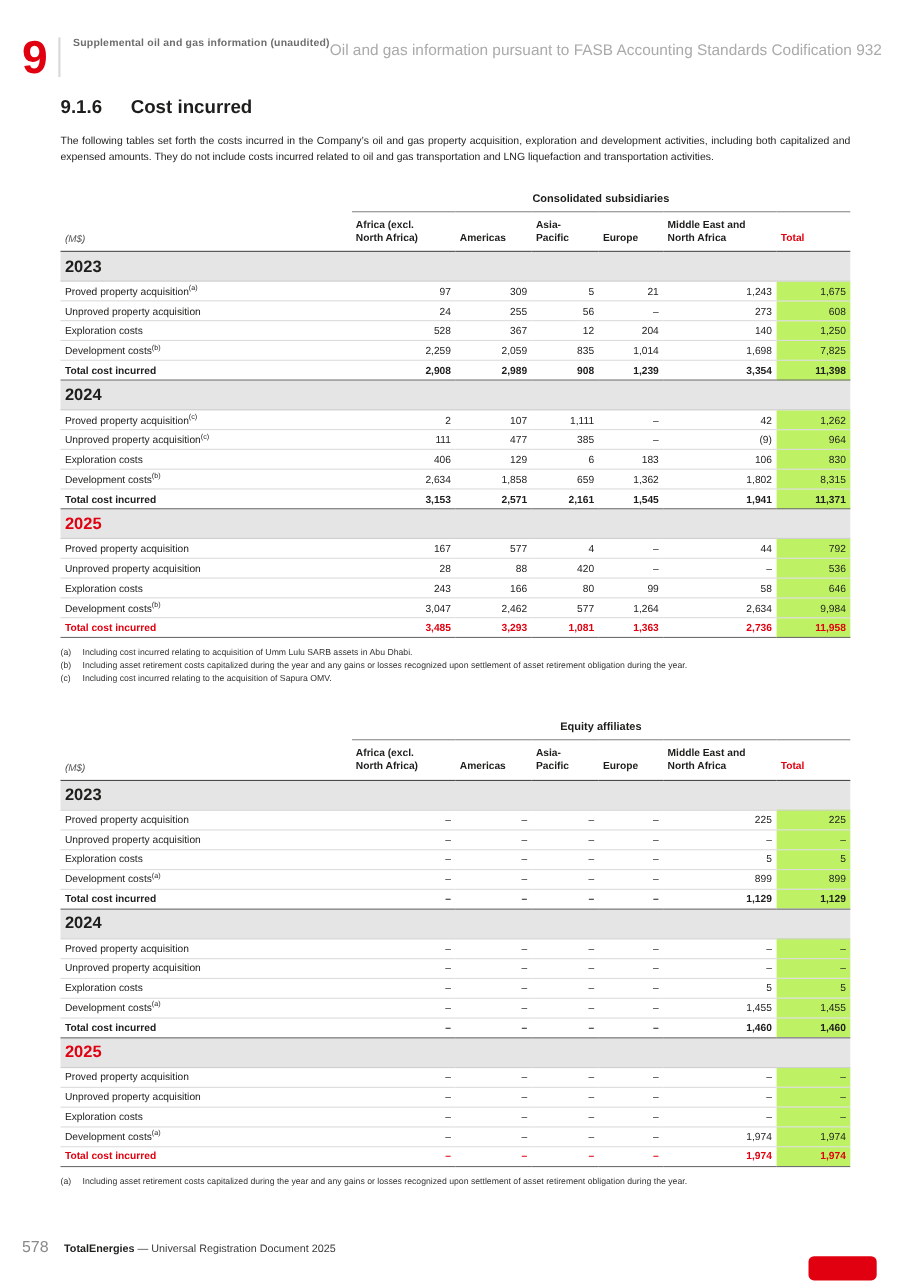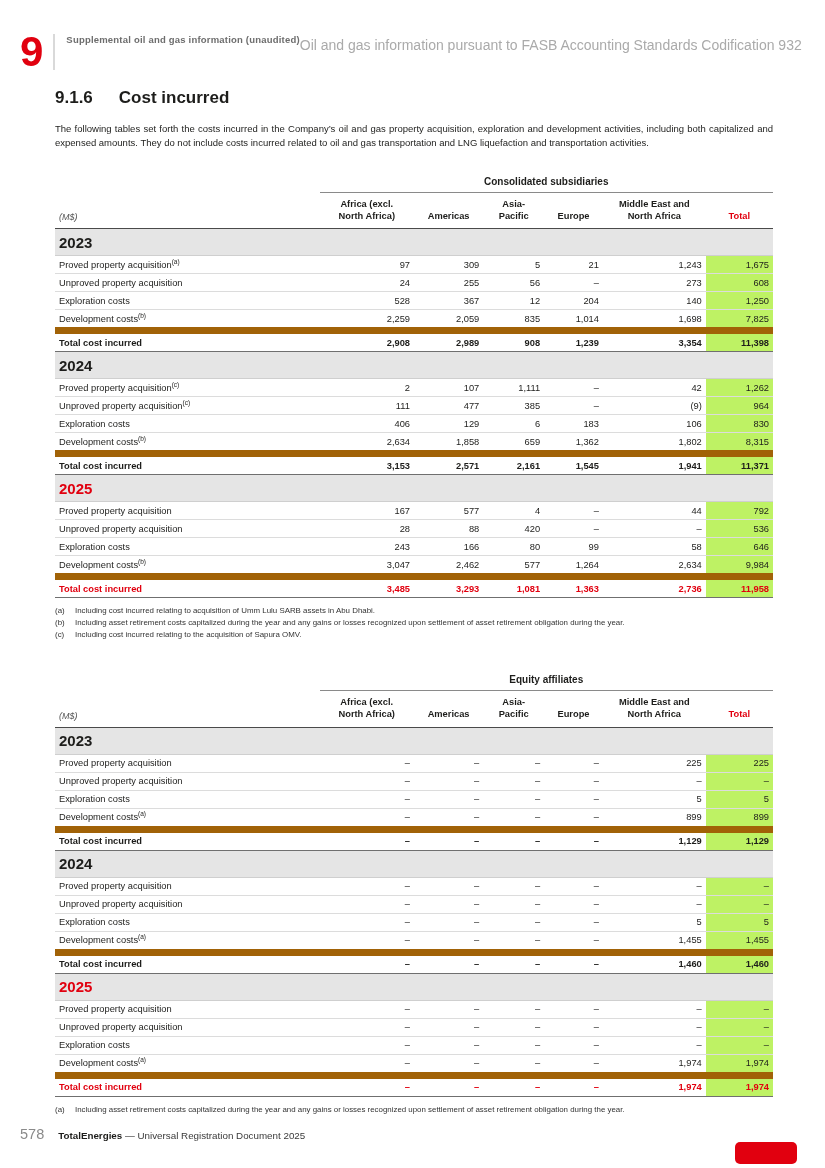--- a/index.html
+++ b/index.html
@@ -37,42 +37,42 @@
   col.col-total    { width: 64px; }
 
   td, th { padding: 3.5px 4px; vertical-align: bottom; }
 
   .pre-spanner { border: none; }
   .spanner {
     text-align: center; font-weight: bold; font-size: 10px;
     border-bottom: 1px solid #8a8a8a; padding-bottom: 5px;
   }
   .cols-row th {
-    font-weight: bold; text-align: center; white-space: pre-line;
+    font-weight: bold; text-align: left; white-space: pre-line;
     line-height: 1.25; padding-top: 6px; padding-bottom: 6px;
     border-bottom: 1.5px solid #4a4a4a;
   }
   .cols-row th.total-head { color: #e1000f; }
   .cols-row .unit {
     font-style: italic; color: #555; font-size: 9px; text-align: left;
     border-bottom: 1.5px solid #4a4a4a; padding-bottom: 6px;
   }
 
   .year-row td {
     background: #e5e5e5; font-weight: bold; font-size: 15px;
     padding: 4.5px 4px; border-bottom: 1px solid #cfcfcf; text-align: left; vertical-align: middle;
   }
   .year-row.red td { color: #e1000f; }
 
   .data-row td { border-bottom: 1px solid #dcdcdc; }
   .data-row .label { text-align: left; }
   .num { text-align: right; }
   .total-col { background: #bef264; }
 
-  .total-row td { font-weight: bold; border-top: 7px solid #a16207; border-bottom: 1px solid #6f6f6f; }
+  .total-row td { font-weight: bold; border-top: 1px solid #a16207; border-bottom: 1px solid #6f6f6f; }
   .red-row td { color: #e1000f; }
 
   sup { font-size: 6.5px; vertical-align: super; line-height: 0; }
 
   
   .footnotes { margin-top: 7px; font-size: 7.9px; color: #333; line-height: 1.5; }
   .fn { display: flex; }
   .fn-marker { flex: none; width: 20px; }
   .fn-text { flex: 1; }
 

